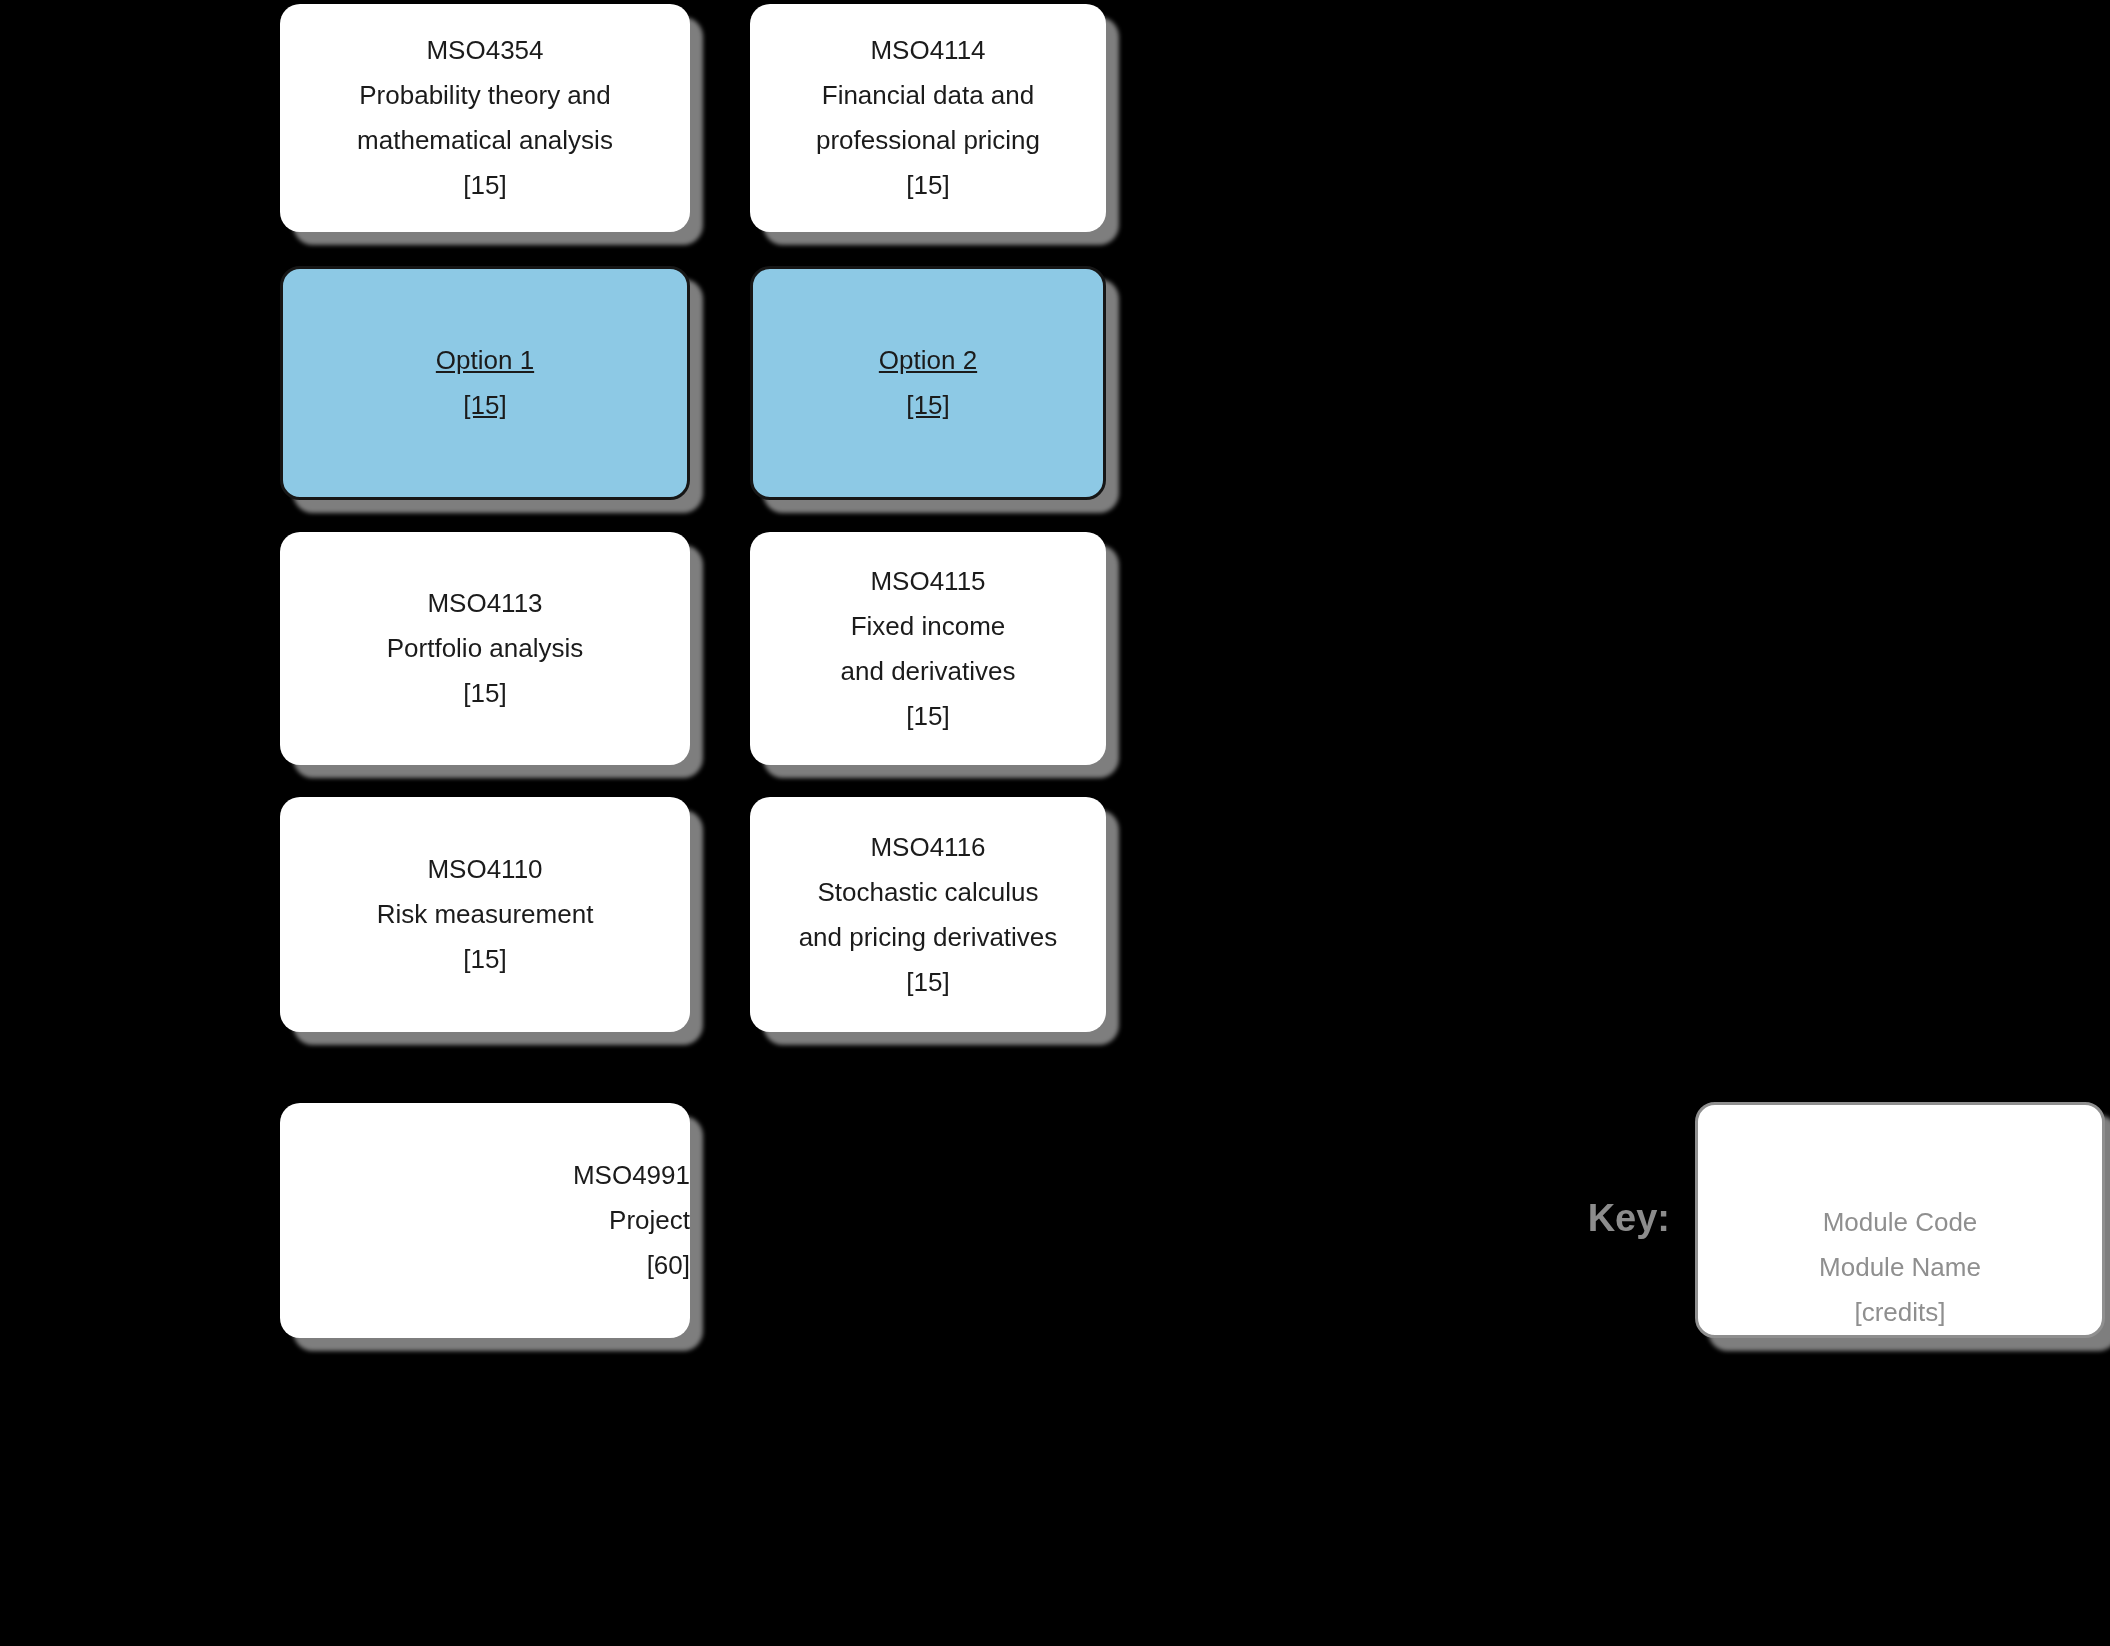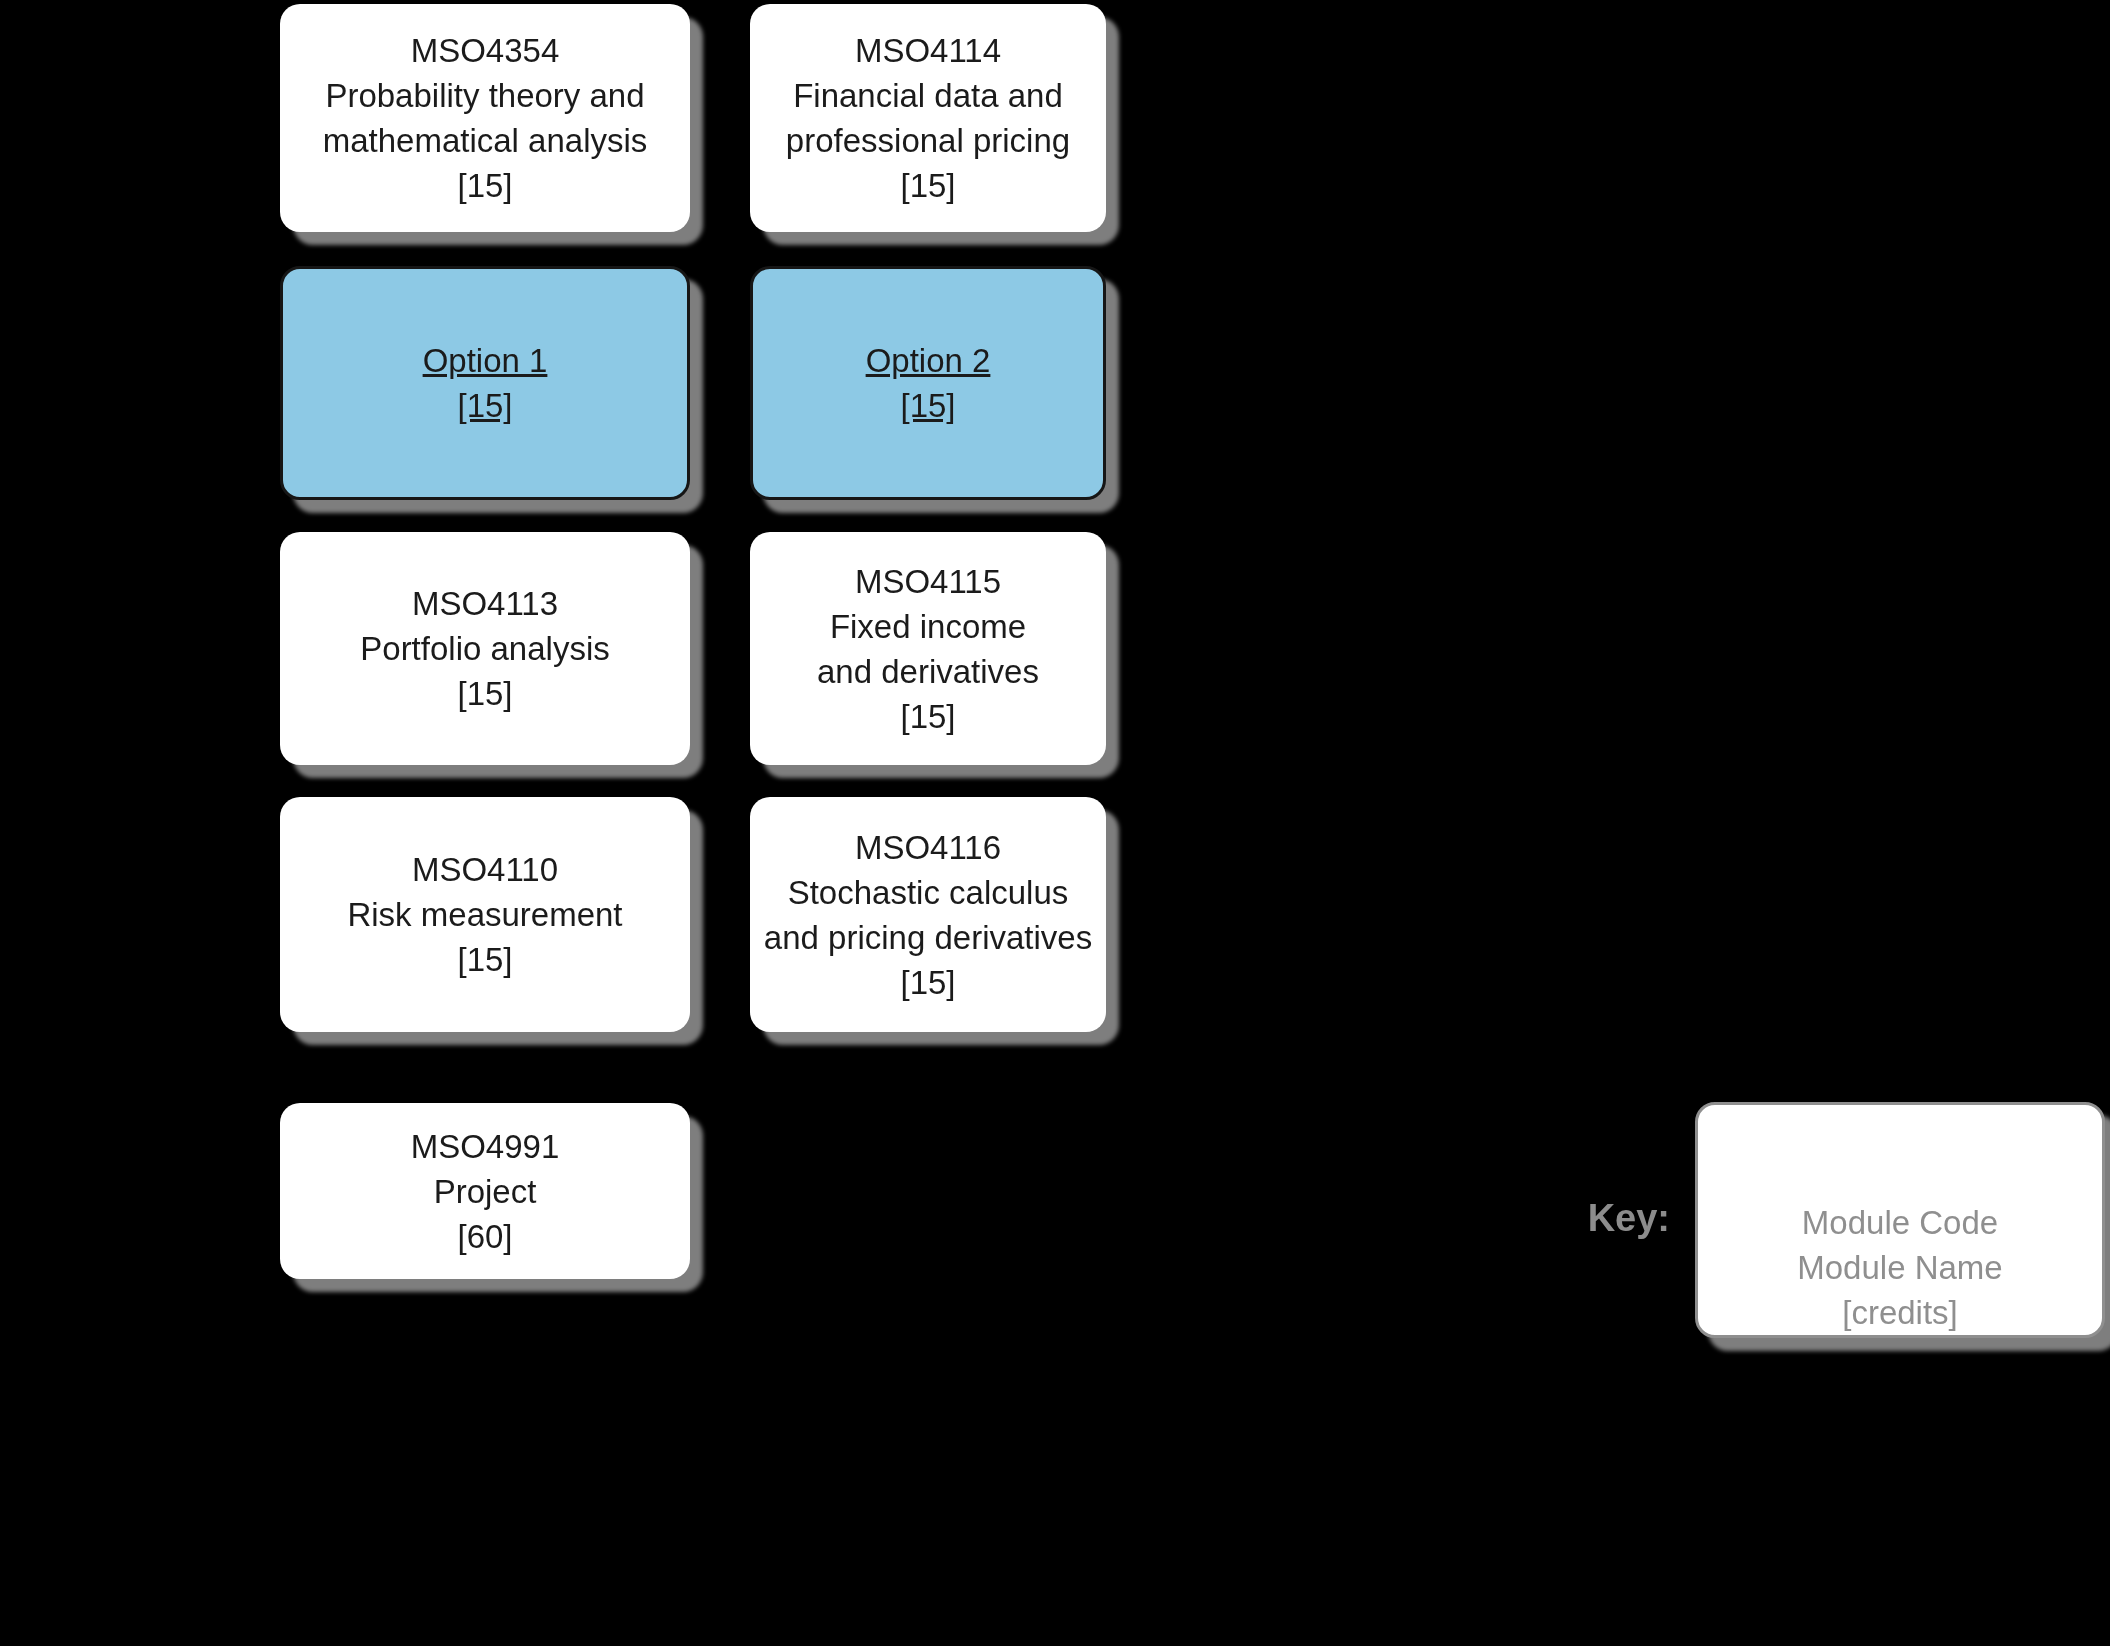--- a/index.html
+++ b/index.html
@@ -20,21 +20,21 @@
     box-sizing: border-box;
     background: #ffffff;
     border-radius: 20px;
     box-shadow: 13px 13px 4px #7e7e7e;
     display: flex;
     flex-direction: column;
     justify-content: center;
     align-items: center;
     text-align: center;
     color: #1b1b1b;
-    font-size: 33px;
+    font-size: 26px;
     line-height: 45px;
   }
   .box .name { white-space: pre-line; }
   .box.option {
     background: #8dc9e5;
     border: 3px solid #161616;
     text-decoration: underline;
   }
   .box.keybox {
     border: 3px solid #8f8f8f;
@@ -51,21 +51,21 @@
     line-height: 45px;
     font-weight: bold;
   }
   
   .c1 { left: 280px; width: 410px; }
   .c2 { left: 750px; width: 356px; }
   .r1 { top: 4px;    height: 228px; }
   .r2 { top: 266px;  height: 234px; }
   .r3 { top: 532px;  height: 233px; }
   .r4 { top: 797px;  height: 235px; }
-  .r5 { top: 1103px; height: 176px; }
+  .r5 { top: 1103px; height: 235px; align-items: flex-end; }
   .keybox { left: 1695px; top: 1102px; width: 410px; height: 236px; justify-content: flex-end; }
 </style>
 </head>
 <body>
 
 <div id="stage">
 
   <div class="box c1 r1">
     <div class="code">MSO4354</div>
     <div class="name">Probability theory and

